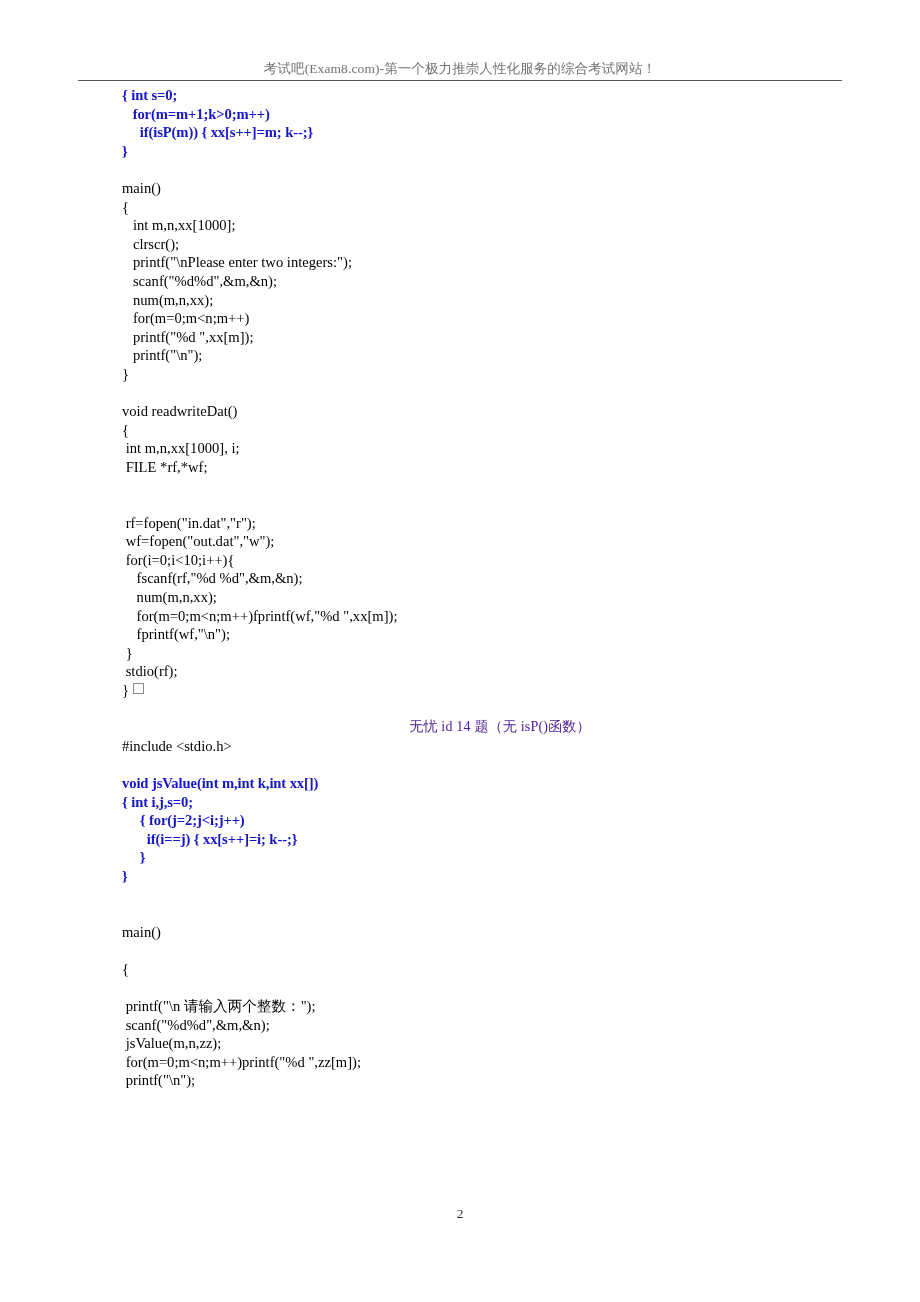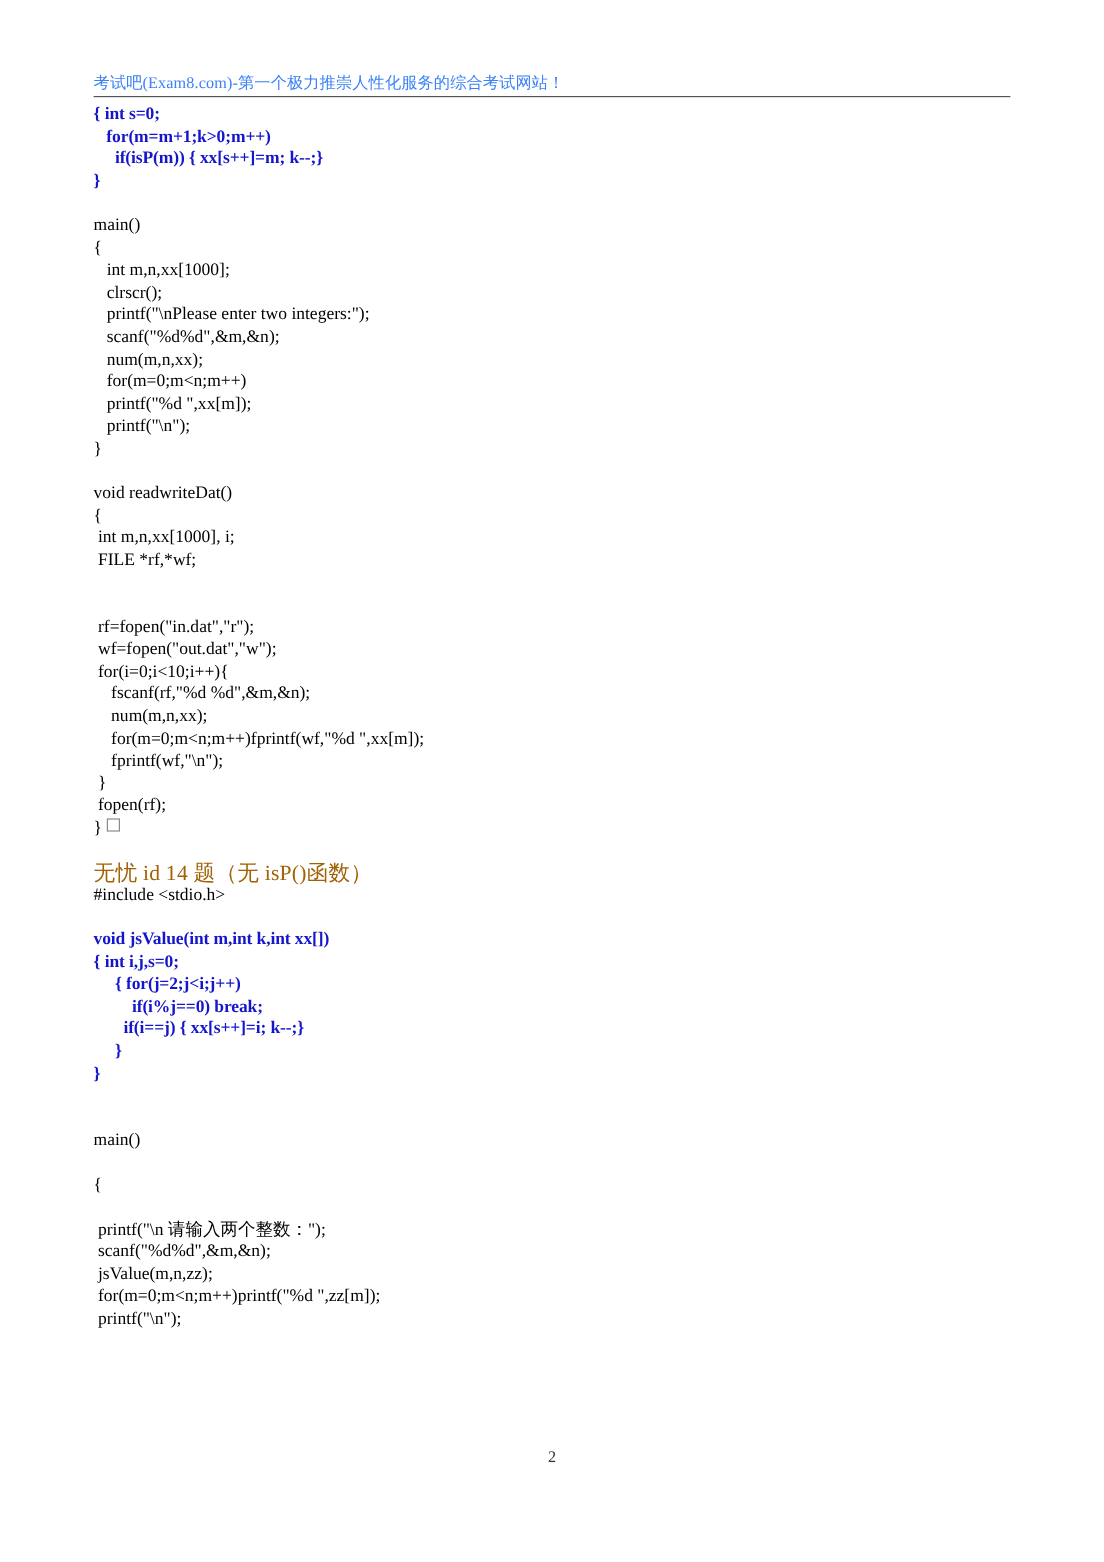--- a/index.html
+++ b/index.html
@@ -22,24 +22,25 @@
   }
 
   
   .page-header {
     position: absolute;
     left: 78px;
     top: 60px;
     width: 764px;
   }
   .header-text {
+    text-align: center;
     font-family: "Liberation Serif", "DejaVu Serif", serif;
     font-size: 13.5px;
     line-height: 18px;
-    color: #3b82f6;
+    color: #737373;
     white-space: nowrap;
     letter-spacing: 0.1px;
   }
   .header-rule {
     margin-top: 2px;
     border: 0;
     border-top: 1.6px solid #555555;
     width: 100%;
     height: 0;
   }
@@ -51,30 +52,32 @@
     top: 86px;
     width: 800px;
   }
   .code-line {
     font-family: "Liberation Serif", "DejaVu Serif", serif;
     font-size: 14.6px;
     line-height: 18.6px;
     white-space: pre;
     color: #000000;
     min-height: 18.6px;
+    margin-left: 44px;
   }
   .code-line.blue {
     color: #1515cc;
     font-weight: bold;
     letter-spacing: -0.1px;
   }
   .code-line.red-head {
-    color: #a16207;
-    font-size: 18px;
+    color: #4c1d95;
+    font-size: 14px;
     letter-spacing: 0.2px;
+    text-align: center;
   }
   .code-line.blank {
     color: transparent;
   }
   .boxmark {
     display: inline-block;
     width: 9px;
     height: 9px;
     border: 1px solid #8a8a8a;
     vertical-align: 1px;
@@ -131,30 +134,29 @@
       <div class="code-line blank"> </div>
       <div class="code-line blank"> </div>
       <div class="code-line"> rf=fopen("in.dat","r");</div>
       <div class="code-line"> wf=fopen("out.dat","w");</div>
       <div class="code-line"> for(i=0;i&lt;10;i++){</div>
       <div class="code-line">    fscanf(rf,"%d %d",&amp;m,&amp;n);</div>
       <div class="code-line">    num(m,n,xx);</div>
       <div class="code-line">    for(m=0;m&lt;n;m++)fprintf(wf,"%d ",xx[m]);</div>
       <div class="code-line">    fprintf(wf,"\n");</div>
       <div class="code-line"> }</div>
-      <div class="code-line"> fopen(rf);</div>
+      <div class="code-line"> stdio(rf);</div>
       <div class="code-line"><span>}</span><span class="boxmark"></span></div>
       <div class="code-line blank"> </div>
       <div class="code-line red-head">无忧 id 14 题（无 isP()函数）</div>
       <div class="code-line">#include &lt;stdio.h&gt;</div>
       <div class="code-line blank"> </div>
       <div class="code-line blue">void jsValue(int m,int k,int xx[])</div>
       <div class="code-line blue">{ int i,j,s=0;</div>
       <div class="code-line blue">     { for(j=2;j&lt;i;j++)</div>
-      <div class="code-line blue">         if(i%j==0) break;</div>
       <div class="code-line blue">       if(i==j) { xx[s++]=i; k--;}</div>
       <div class="code-line blue">     }</div>
       <div class="code-line blue">}</div>
       <div class="code-line blank"> </div>
       <div class="code-line blank"> </div>
       <div class="code-line">main()</div>
       <div class="code-line blank"> </div>
       <div class="code-line">{</div>
       <div class="code-line blank"> </div>
       <div class="code-line"> printf("\n 请输入两个整数：");</div>

